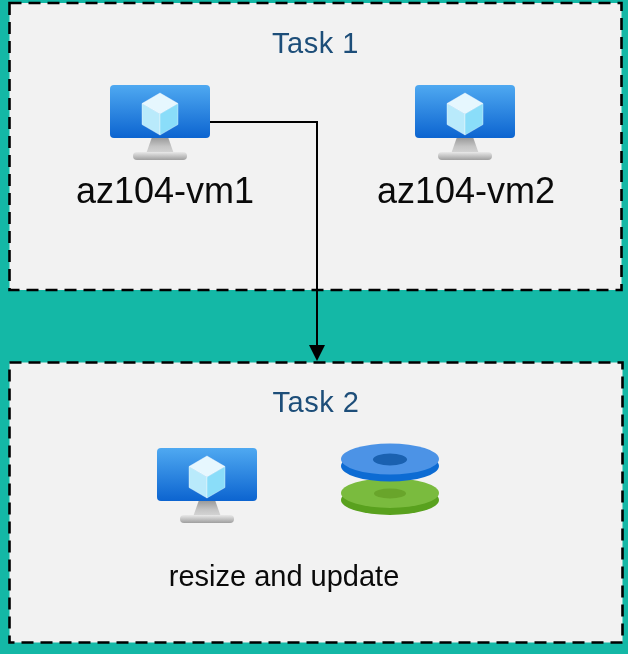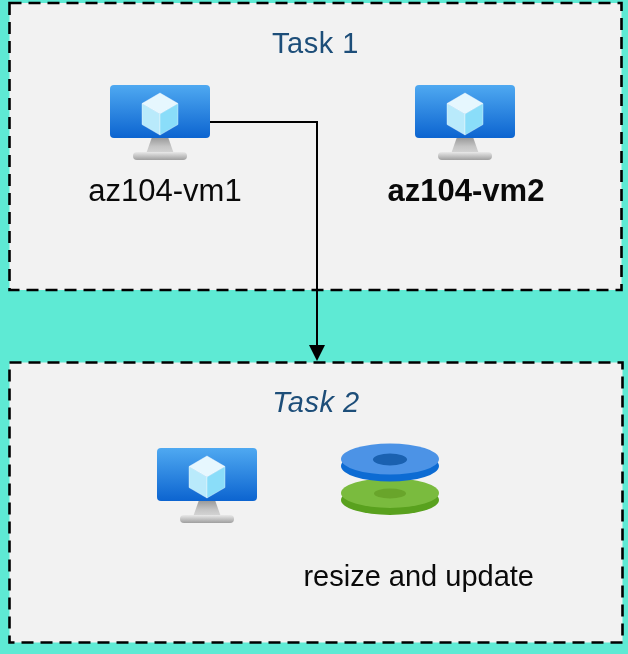--- a/index.html
+++ b/index.html
@@ -5,45 +5,45 @@
   html, body {
     margin: 0;
     padding: 0;
     background: #ffffff;
     font-family: "Liberation Sans", sans-serif;
   }
   .canvas {
     position: relative;
     width: 628px;
     height: 654px;
-    background: #5eead4;
+    background: #14b8a6;
     overflow: hidden;
   }
   .layer {
     position: absolute;
     left: 0;
     top: 0;
   }
   .title {
     position: absolute;
     text-align: center;
     font-size: 29px;
     color: #1d4e79;
     letter-spacing: 0.5px;
   }
   .vm-label {
     position: absolute;
     text-align: center;
-    font-size: 31px;
+    font-size: 36px;
     line-height: 37px;
     color: #0a0a0a;
   }
   .caption {
     position: absolute;
-    text-align: right;
+    text-align: center;
     font-size: 29px;
     color: #0a0a0a;
   }
   .icon-abs { position: absolute; }
 </style>
 </head>
 <body>
 
 <div class="canvas">
 
@@ -97,25 +97,25 @@
   </svg>
 
   <svg class="icon-abs" style="left:413px; top:84px;" width="104" height="78" viewBox="0 0 104 78">
     <use href="#vm-icon-def"></use>
   </svg>
 
   <div class="vm-label" style="left:55px; top:172px; width:220px;">
     <div>az104-vm1</div>
   </div>
 
-  <div class="vm-label" style="left:356px; top:172px; width:220px;font-weight:bold;">
+  <div class="vm-label" style="left:356px; top:172px; width:220px;">
     <div>az104-vm2</div>
   </div>
 
-  <div class="title" style="left:9px; top:386px; width:614px;font-style:italic;">Task 2</div>
+  <div class="title" style="left:9px; top:386px; width:614px;">Task 2</div>
 
   <svg class="icon-abs" style="left:155px; top:447px;" width="104" height="78" viewBox="0 0 104 78">
     <use href="#vm-icon-def"></use>
   </svg>
 
   <svg class="icon-abs" style="left:338px; top:441px;" width="104" height="76" viewBox="0 0 104 76">
     <use href="#disk-icon-def"></use>
   </svg>
 
   <div class="caption" style="left:34px; top:560px; width:500px;">resize and update</div>

